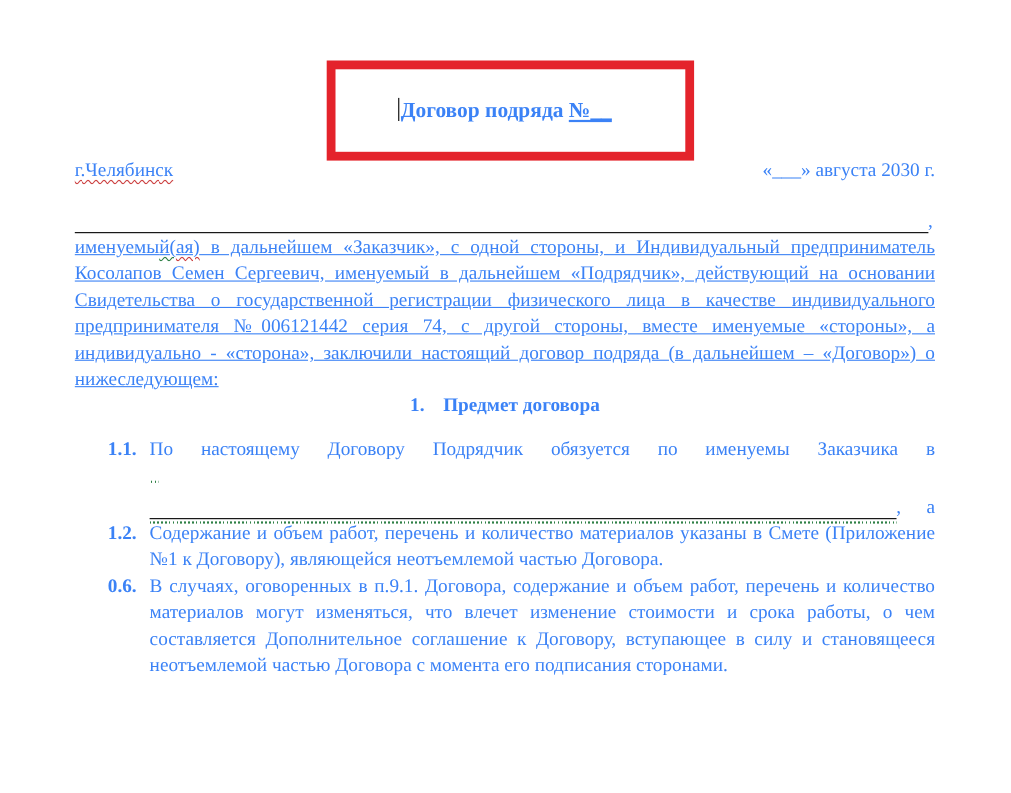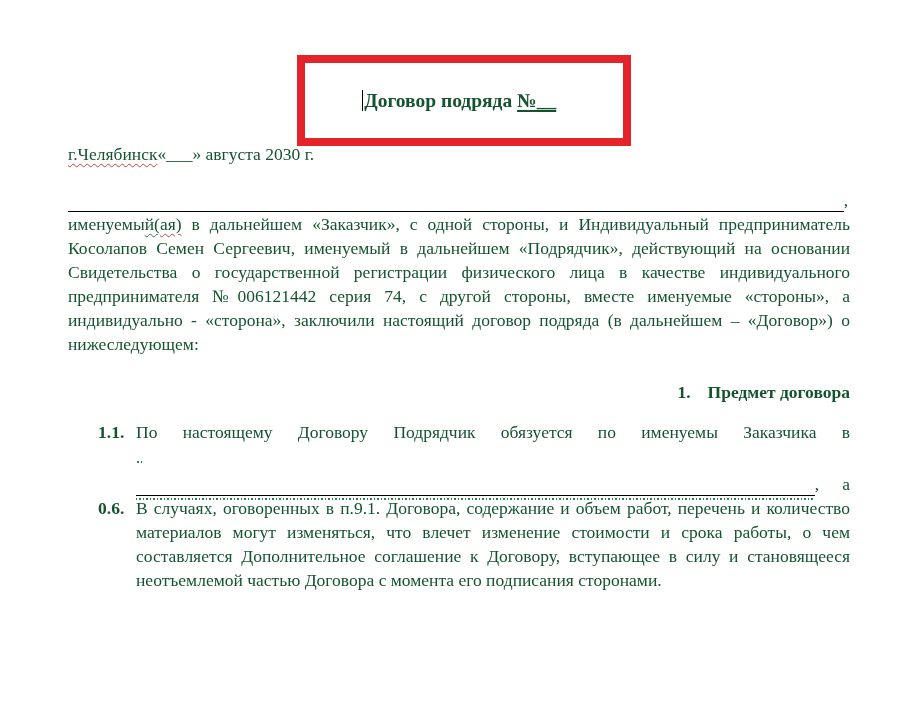--- a/index.html
+++ b/index.html
@@ -3,58 +3,58 @@
 <meta charset="utf-8">
 <style>
   * { margin:0; padding:0; box-sizing:border-box; }
   html,body { background:#fff; }
   .page {
     position:relative;
     width:919px; height:721px;
     background:#ffffff;
     overflow:hidden;
     font-family:"Liberation Serif","DejaVu Serif",serif;
-    font-size:17.5px; line-height:24px; color:#14532d;
+    font-size:17.5px; line-height:24px; color:#3b82f6;
   }
   .content { position:absolute; left:68px; top:0; width:782px; }
 
   
   .title-line { padding-top:88px; text-align:center; font-weight:bold; font-size:19.5px; line-height:26px; }
   .caret { display:inline-block; width:1.5px; height:21px; background:#000; vertical-align:-4px; margin-right:1px; }
   .num-underlined { text-decoration:underline; text-decoration-thickness:1.5px; text-underline-offset:3px; }
 
   
   .highlight-box {
     position:absolute; left:297px; top:55px; width:334px; height:91px;
     border:8px solid #e4232b; background:transparent; pointer-events:none;
   }
 
   
-  .meta-row { display:flex; justify-content:flex-start; margin-top:28px; }
+  .meta-row { display:flex; justify-content:space-between; margin-top:28px; }
   .wavy-red { text-decoration:underline; text-decoration-style:wavy; text-decoration-color:#cc4141; text-decoration-thickness:1px; text-underline-offset:3px; }
   .wavy-green { text-decoration:underline; text-decoration-style:wavy; text-decoration-color:#2e8045; text-decoration-thickness:1px; text-underline-offset:3px; }
 
   
   .flexline { display:flex; align-items:flex-end; height:24px; }
   .blankline { flex:1; height:21px; border-bottom:1px solid #000; }
   .blank-green { position:relative; }
   .blank-green::after {
     content:""; position:absolute; left:0; right:0; bottom:-5px; height:2px;
     background:repeating-linear-gradient(90deg,#2e8045 0 1.5px,transparent 1.5px 3.5px);
   }
   .green-mark { position:relative; display:inline-block; width:9px; height:14px; }
   .green-mark::after {
     content:""; position:absolute; left:1px; right:1px; bottom:-1px; height:2px;
     background:repeating-linear-gradient(90deg,#2e8045 0 1.5px,transparent 1.5px 3.5px);
   }
 
   
-  .para { text-align:justify; margin-top:0; }
+  .para { text-align:justify; margin-top:0;text-decoration:underline; }
   .intro-para { margin-top:0; }
-  .heading { margin-top:24px; text-align:right; font-weight:bold; }
+  .heading { text-align:center; font-weight:bold; }
   .heading .hnum { margin-right:17px; }
   .clauses { margin-top:16px; }
   .hang { padding-left:68px; text-indent:-38px; text-align:justify; }
   .hang .num { display:inline-block; width:38px; text-indent:0; font-weight:bold; }
   .cl-line { padding-left:68px; height:24px; }
   .jl { text-align:justify; text-align-last:justify; }
   .blankrow { padding-left:68px; margin-top:4px; }
   .endgap { width:23px; }
   .comma-pad { padding-right:2px; }
 </style>
@@ -94,20 +94,23 @@
       <div class="cl-line jl">
         <span class="green-mark"></span>
       </div>
       <div class="flexline blankrow">
         <span class="blankline blank-green"></span>
         <span>,</span>
         <span class="endgap"></span>
         <span>а</span>
       </div>
 
+      <div class="hang">
+        <span class="num">1.2.</span><span>Содержание и объем работ, перечень и количество материалов указаны в Смете (Приложение №1 к Договору), являющейся неотъемлемой частью Договора.</span>
+      </div>
 
       <div class="hang">
         <span class="num">0.6.</span><span>В случаях, оговоренных в п.9.1. Договора, содержание и объем работ, перечень и количество материалов могут изменяться, что влечет изменение стоимости и срока работы, о чем составляется Дополнительное соглашение к Договору, вступающее в силу и становящееся неотъемлемой частью Договора с момента его подписания сторонами.</span>
       </div>
 
     </div>
   </div>
 
   <div class="highlight-box"></div>
 </div>

